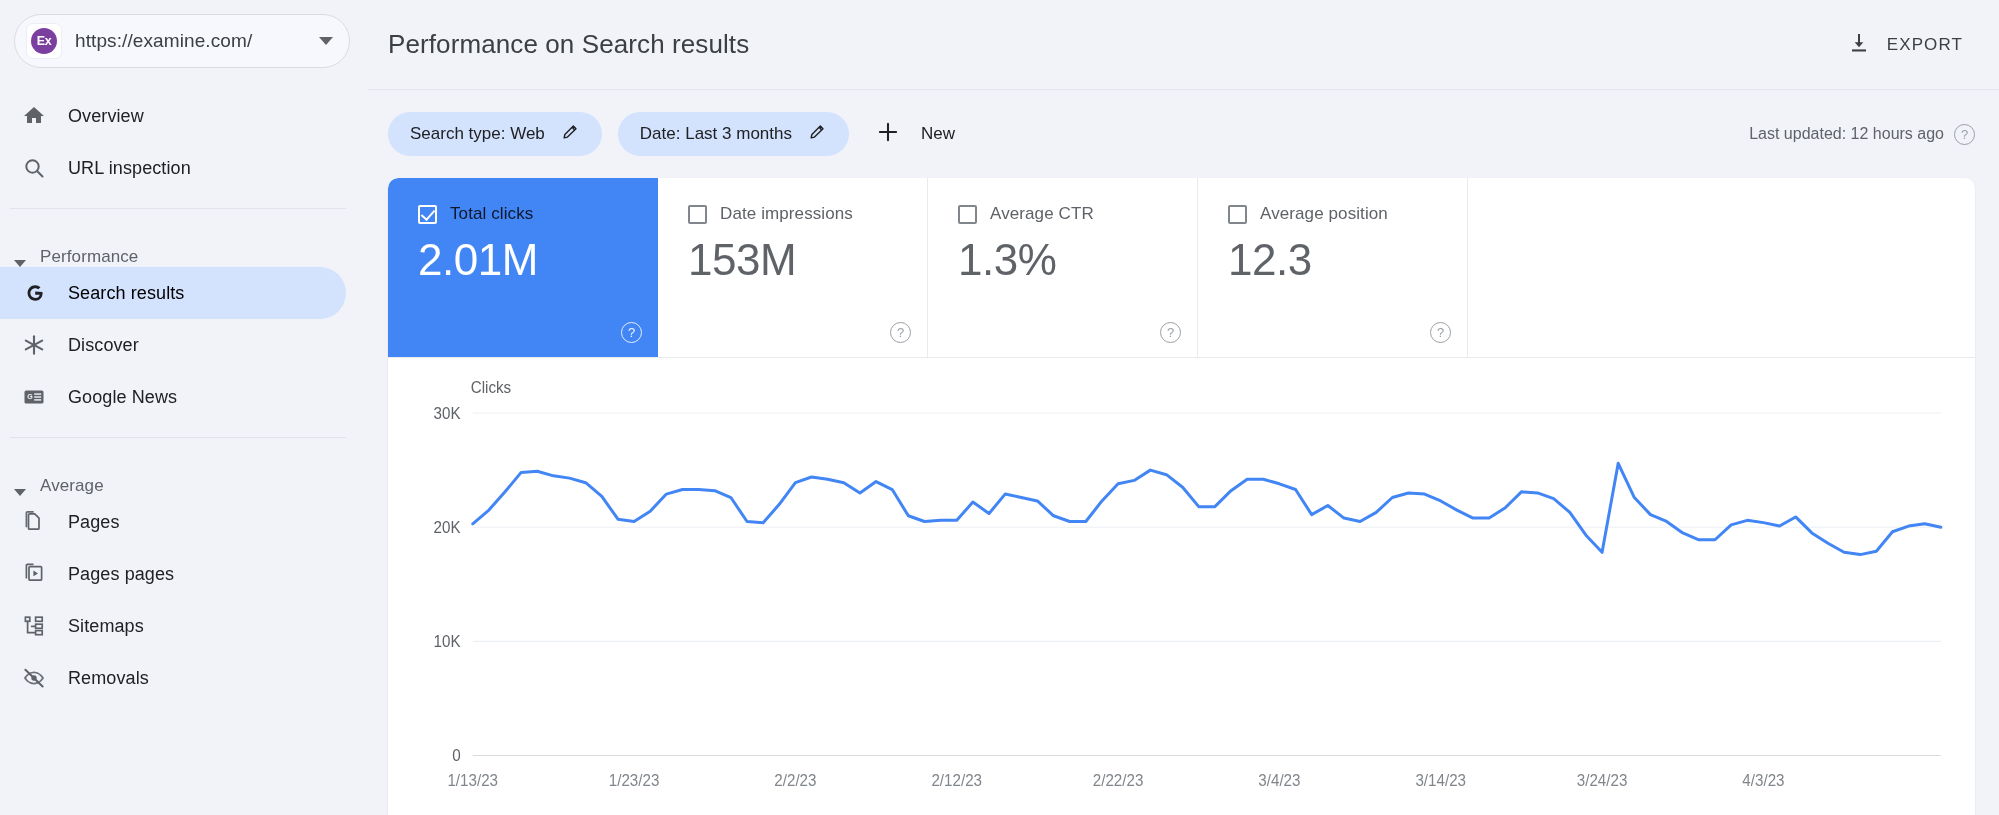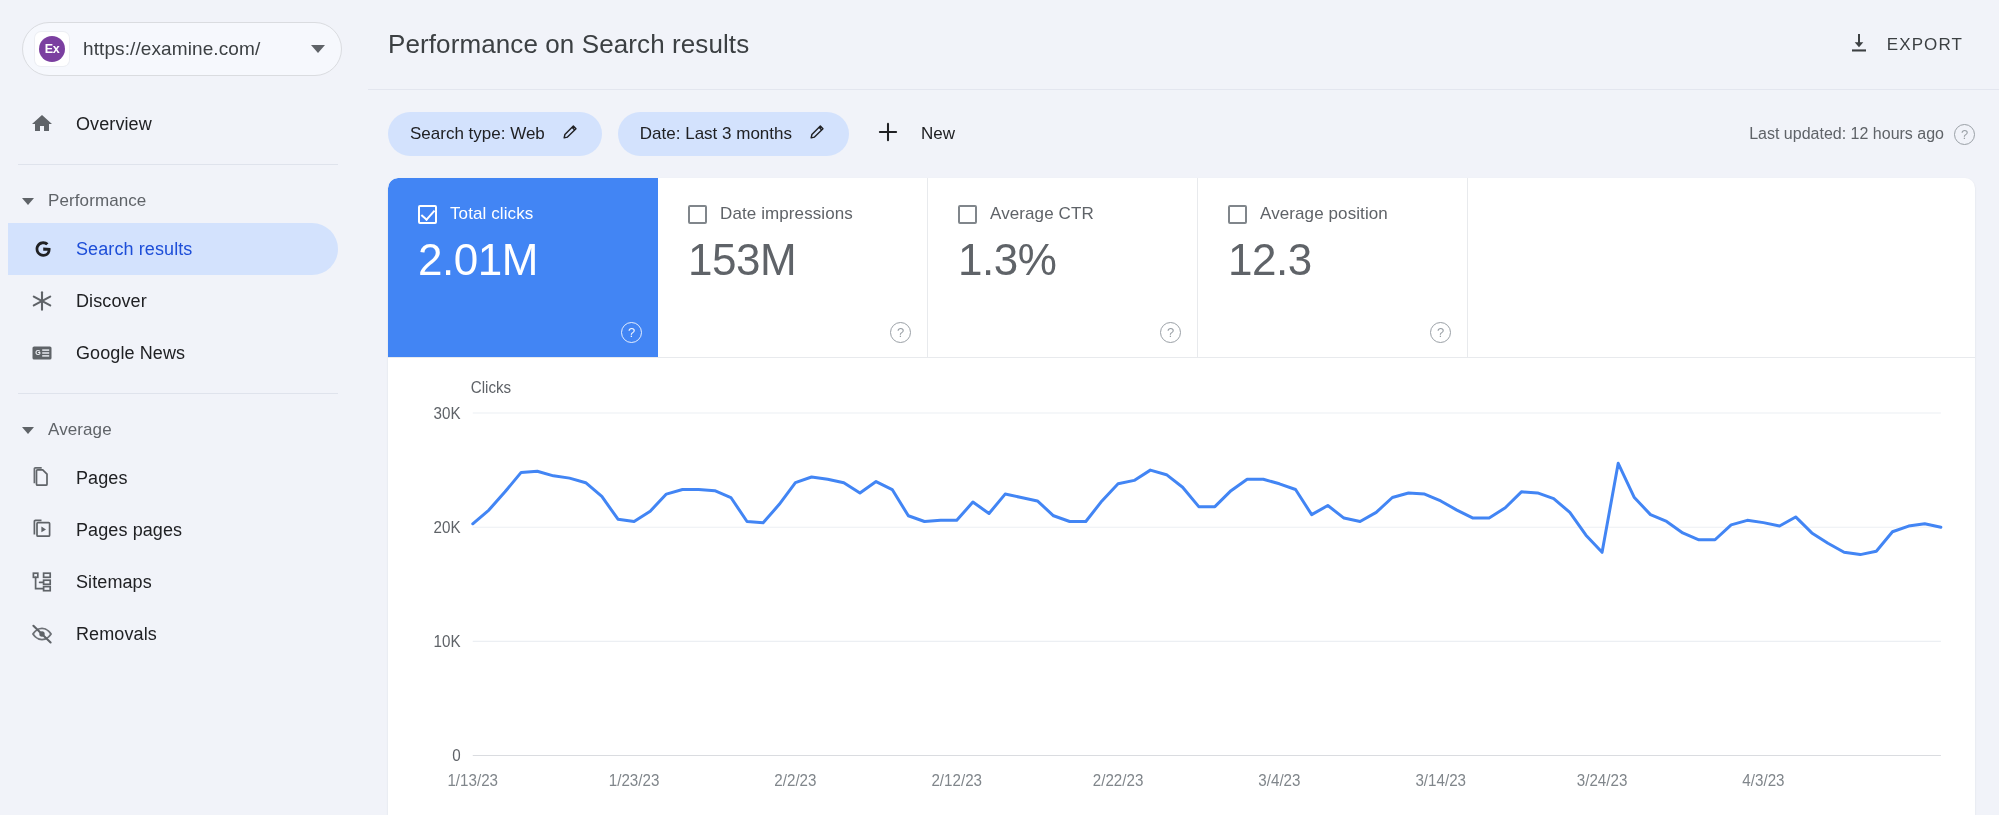--- a/index.html
+++ b/index.html
@@ -10,21 +10,21 @@
     font-family:"Liberation Sans", sans-serif;
     color:#202124;
     overflow:hidden;
   }
   .app { display:flex; width:1999px; height:815px; }
 
   
   .sidebar {
     width:368px; min-width:368px; height:815px;
     background:#f1f3f9;
-    padding:8px;
+    padding:0;
     position:relative;
   }
   .property-selector {
     margin:14px 18px 0 14px;
     height:54px;
     border:1px solid #dadce0;
     border-radius:27px;
     background:#f6f8fd;
     display:flex; align-items:center;
     padding:0 16px 0 12px;
@@ -55,26 +55,26 @@
   .nav-item {
     display:flex; align-items:center;
     height:52px; margin:0 22px 0 0;
     padding-left:22px;
     border-radius:0 26px 26px 0;
     cursor:pointer;
   }
   .nav-item.active { background:#d3e2fd; }
   .nav-item .ic { width:30px; min-width:30px; display:flex; align-items:center; justify-content:flex-start; color:#5f6368; }
   .nav-item .lbl { margin-left:16px; font-size:18px; color:#202124; letter-spacing:.1px; white-space:nowrap; }
-  .nav-item.active .lbl { color:#1d4ed8; }
+  .nav-item.active .lbl { color:#000000; }
 
   .nav-divider { height:1px; background:#dfe3ec; margin:14px 22px 14px 10px; }
 
   .section-head {
-    display:flex; align-items:center; height:44px;
+    display:flex; align-items:flex-end; height:44px;
     padding-left:14px; cursor:pointer;
   }
   .section-head .tri {
     width:0;height:0;border-left:6px solid transparent;border-right:6px solid transparent;
     border-top:7px solid #5f6368; margin-right:14px;
   }
   .section-head .lbl { font-size:17px; color:#5f6368; letter-spacing:.1px; }
 
   
   .main { flex:1 1 auto; height:815px; background:#f1f3f9; display:flex; flex-direction:column; position:relative; }
@@ -134,21 +134,21 @@
     width:19px; height:19px; border:2px solid #80868b; border-radius:2px;
     flex:0 0 auto; position:relative;
   }
   .metric.selected .cbox { border-color:#fff; }
   .metric.selected .cbox:after {
     content:""; position:absolute; left:4px; top:0px;
     width:6px; height:11px; border:solid #fff; border-width:0 2px 2px 0;
     transform:rotate(42deg);
   }
   .metric .mlabel { font-size:17px; color:#5f6368; letter-spacing:.1px; white-space:nowrap; }
-  .metric.selected .mlabel { color:#ffffff; }
+  .metric.selected .mlabel { color:#0f172a; }
   .metric .mvalue { margin-top:12px; font-size:44px; font-weight:400; color:#5f6368; letter-spacing:-.5px; line-height:1.1; }
   .metric.selected .mvalue { color:#fff; }
   .metric .qm { position:absolute; right:16px; bottom:14px; }
   .metric-rest { flex:1 1 auto; }
 
   .help-circle {
     width:21px;height:21px;border-radius:50%;border:1.6px solid #9aa0a6;
     display:inline-flex;align-items:center;justify-content:center;
     font-size:13px;color:#9aa0a6; line-height:1; font-family:"Liberation Sans",sans-serif;
   }
@@ -176,20 +176,29 @@
 
       <div class="nav-item">
         <span class="ic">
           <svg width="24" height="24" viewBox="0 0 24 24" fill="#5f6368">
               <path d="M10 19v-5h4v5h5v-7h3L12 3 2 12h3v7z"></path>
             </svg>
         </span>
         <span class="lbl">Overview</span>
       </div>
 
+      <div class="nav-item">
+        <span class="ic">
+          <svg width="24" height="24" viewBox="0 0 24 24" fill="none" stroke="#5f6368" stroke-width="2">
+              <circle cx="10.5" cy="10.5" r="6.2"></circle>
+              <line x1="15.3" y1="15.3" x2="20.5" y2="20.5" stroke-linecap="round"></line>
+            </svg>
+        </span>
+        <span class="lbl">URL inspection</span>
+      </div>
 
       <div class="nav-divider"></div>
 
       <div class="section-head">
         <span class="tri"></span>
         <span class="lbl">Performance</span>
       </div>
 
       <div class="nav-item active">
         <span class="ic">

